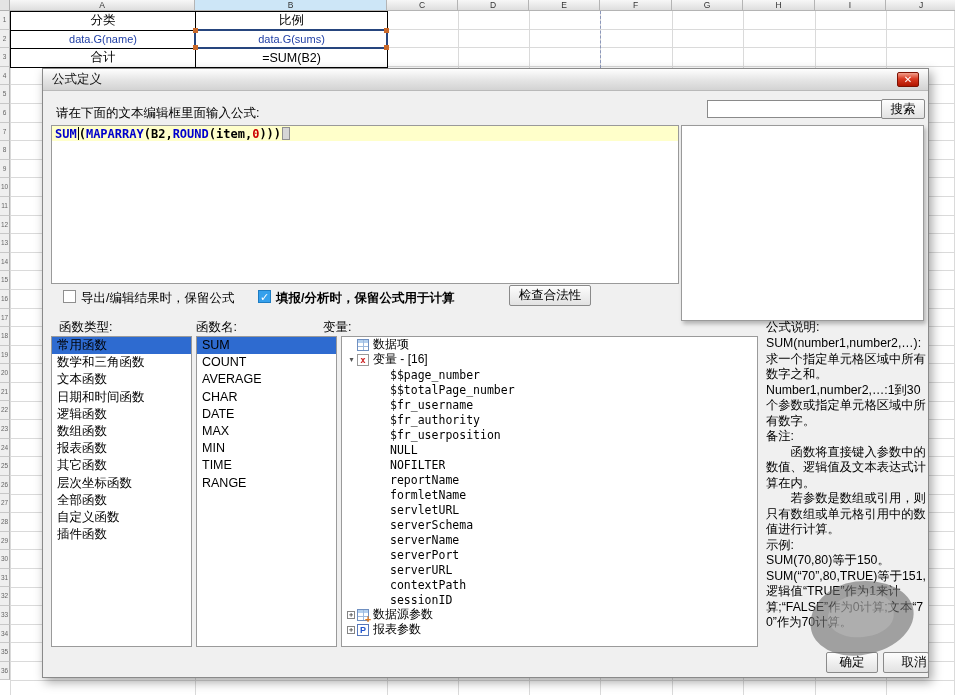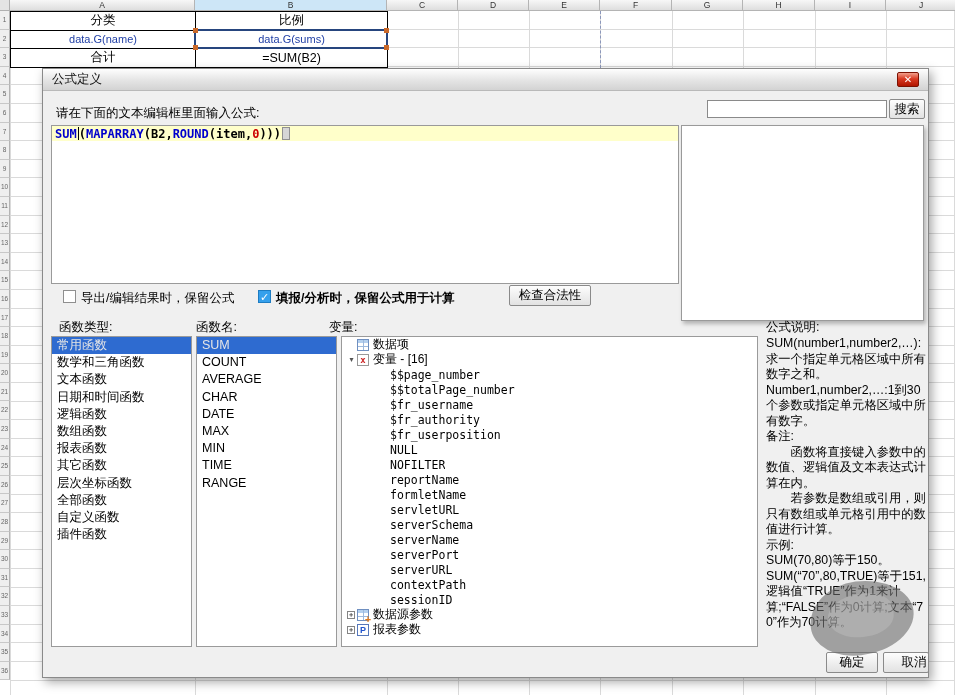--- a/index.html
+++ b/index.html
@@ -34,41 +34,41 @@
           box-shadow:3px 4px 10px rgba(0,0,0,.35);z-index:10;margin-left:20px;}
   .titlebar{height:22px;background:linear-gradient(#fefefe,#e6e6e6 50%,#d3d3d3);border-bottom:1px solid #b9b9b9;
             display:flex;align-items:center;padding:0 9px;}
   .title{font-size:12.5px;color:#111;}
   .close-btn{margin-left:auto;width:22px;height:15px;border:1px solid #7c1203;border-radius:2px;cursor:pointer;
              background:linear-gradient(#f2a08c,#d93a22 45%,#b01500);color:#fff;font-size:10px;line-height:13px;text-align:center;}
   .instruction{position:absolute;left:13px;top:36px;font-size:12.5px;}
   .search-input{position:absolute;right:41px;top:31px;width:180px;height:18px;border:1px solid #8a8a8a;background:#fff;font-size:12px;padding:0 3px;}
   .bevel{background:linear-gradient(#fdfdfd,#e2e2e2);border:1px solid #8a8a8a;border-radius:2px;font-size:12.5px;
          font-family:inherit;cursor:pointer;color:#000;}
-  .search-btn{position:absolute;right:3px;top:30px;width:36px;height:20px;}
+  .search-btn{position:absolute;right:3px;top:30px;width:44px;height:20px;}
   .editor{position:absolute;left:8px;top:56px;width:628px;height:159px;background:#fff;border:1px solid #9a9a9a;}
   .editor-line{height:15px;background:#ffffca;display:flex;align-items:center;padding-left:3px;
                font-family:"DejaVu Sans Mono","Liberation Mono",monospace;font-size:12px;font-weight:bold;white-space:pre;}
   .tk-func{color:#0000cd;} .tk-plain{color:#000;} .tk-num{color:#cc0000;}
   .tk-caret{display:inline-block;width:1px;height:13px;background:#000;margin-left:1px;}
   .tk-endbox{display:inline-block;width:8px;height:13px;background:#d6d6d6;border:1px solid #909090;margin-left:1px;}
   .preview{position:absolute;left:638px;top:56px;width:243px;height:196px;background:#fff;border:1px solid #9a9a9a;
            box-shadow:2px 3px 4px rgba(0,0,0,.25);}
   .cb{position:absolute;width:13px;height:13px;border:1px solid #8f8f8f;background:#fff;display:inline-block;}
   .cb.checked{background:#35a0ec;border-color:#1d7cc2;color:#fff;font-size:11px;line-height:12px;text-align:center;font-weight:bold;}
   #cb1{left:20px;top:221px;} #cb2{left:215px;top:221px;}
   .cb-label{position:absolute;top:221px;font-size:12.5px;}
   .l1{left:38px;} .l2{left:233px;font-weight:bold;}
   .check-btn{position:absolute;left:466px;top:216px;width:82px;height:21px;}
   .sec-label{position:absolute;top:250px;font-size:12.5px;}
-  .lbl-type{left:16px;} .lbl-name{left:153px;} .lbl-var{left:286px;} .lbl-desc{left:723px;}
+  .lbl-type{left:16px;} .lbl-name{left:153px;} .lbl-var{left:280px;} .lbl-desc{left:723px;}
   .listbox{position:absolute;top:267px;height:311px;background:#fff;border:1px solid #9a9a9a;overflow:hidden;}
   #type-list{left:8px;width:141px;} #name-list{left:153px;width:141px;} #var-tree{left:298px;width:417px;}
   .list-item{height:17.2px;line-height:17px;padding-left:5px;font-size:12.5px;white-space:nowrap;cursor:default;}
-  .list-item.selected{background:#2e6bd0;color:#e5e5e5;}
+  .list-item.selected{background:#2e6bd0;color:#000000;}
   .tree-item{height:15px;display:flex;align-items:center;font-size:12px;white-space:nowrap;cursor:default;}
   .tree-item.lvl0{padding-left:4px;} .tree-item.lvl1{padding-left:48px;font-family:"DejaVu Sans Mono","Liberation Mono",monospace;font-size:11.5px;}
   .exp{width:11px;flex:0 0 11px;font-size:8px;color:#555;text-align:center;}
   .exp-box{width:8px;height:8px;flex:0 0 8px;margin:0 2px 0 1px;border:1px solid #848484;font:bold 7px/6px monospace;text-align:center;color:#444;background:#fff;}
   .exp-box::before{content:"+";}
   .ti{width:12px;height:12px;flex:0 0 12px;margin-right:4px;position:relative;display:inline-block;}
   .ti-grid{border:1px solid #6f8fc0;background:
       linear-gradient(to right,transparent 5px,#9db9dd 5px,#9db9dd 6px,transparent 6px),
       linear-gradient(to bottom,#b4d0ef 0,#b4d0ef 3px,transparent 3px,transparent 6px,#9db9dd 6px,#9db9dd 7px,transparent 7px),#fff;}
   .ti-vars{border:1px solid #999;background:#fff;color:#c22;font:bold 9px/10px "DejaVu Sans Mono",monospace;text-align:center;}

